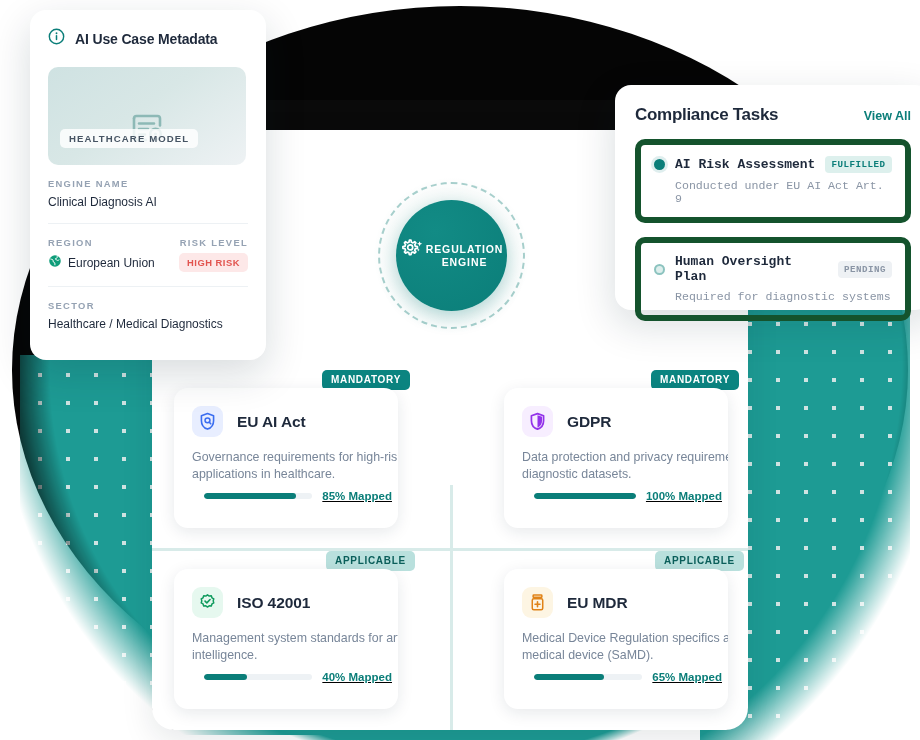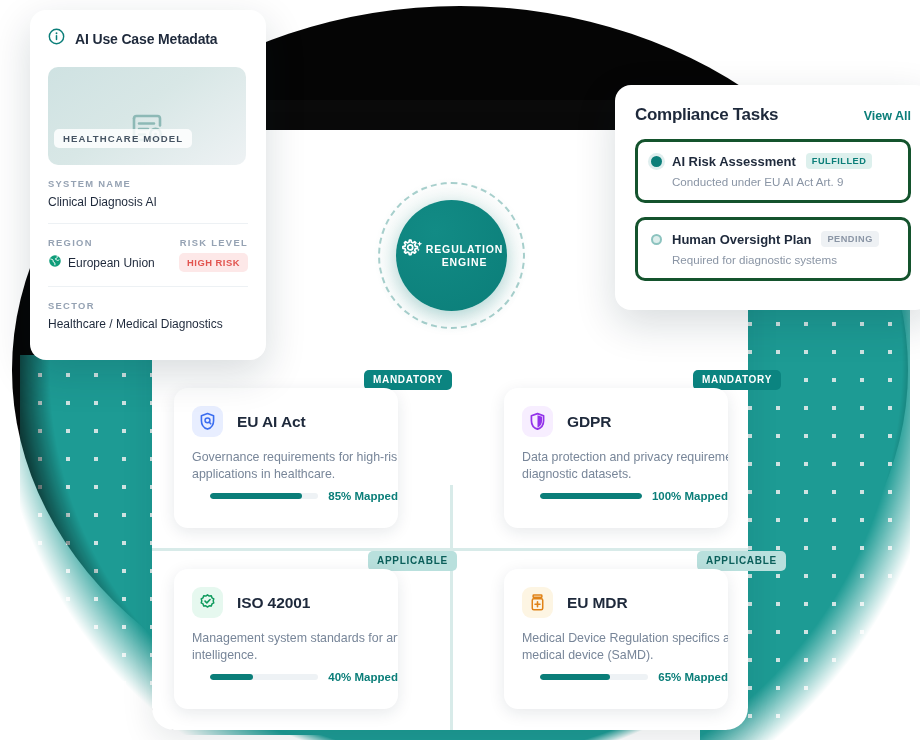--- a/index.html
+++ b/index.html
@@ -104,28 +104,28 @@
   .ico-blue   { background:#e8eeff; }
   .ico-purple { background:#f7eeff; }
   .ico-green  { background:#e6f8ef; }
   .ico-orange { background:#fdf5e3; }
   .reg-title { font-size:15.5px; font-weight:bold; color:#1e293b; letter-spacing:-.1px; }
   .reg-desc {
     margin-top:12px; font-size:12.4px; line-height:17px; color:#788699;
     width:250px; white-space:normal;
     display:-webkit-box; -webkit-line-clamp:2; -webkit-box-orient:vertical; overflow:hidden;
   }
-  .reg-foot { position:absolute; left:36px; bottom:26px; width:188px; display:flex; align-items:center; gap:10px; }
+  .reg-foot { position:absolute; left:30px; bottom:26px; width:188px; display:flex; align-items:center; gap:10px;text-decoration:underline; }
   .bar-track { flex:1; height:6px; border-radius:3px; background:#eef2f5; overflow:hidden; }
   .bar-fill { height:100%; border-radius:3px; background:#0b7e79; }
   .map-label { font-size:11.5px; font-weight:bold; color:#0b7e79; white-space:nowrap; }
 
   .status-badge {
     position:absolute; border-radius:5px; padding:4px 9px 5px 9px;
-    font-size:10px; font-weight:bold; letter-spacing:.7px;margin-left:42px;
+    font-size:10px; font-weight:bold; letter-spacing:.7px;
   }
   .badge-mandatory { background:#0b8480; color:#ffffff; }
   .badge-applicable { background:#b9e0dd; color:#0b5f5b; }
   .b1 { left:322px; top:370px; }
   .b2 { left:651px; top:370px; }
   .b3 { left:326px; top:551px; }
   .b4 { left:655px; top:551px; }
 
   
   .meta-card {
@@ -136,21 +136,21 @@
   }
   .meta-head { display:flex; align-items:center; gap:10px; }
   .meta-head-title { font-size:14px; font-weight:bold; color:#1e293b; letter-spacing:-.15px; }
   .thumb {
     margin-top:18px; position:relative; width:198px; height:98px; border-radius:10px;
     background: linear-gradient(145deg, #cfe2e2 0%, #d8e7e6 45%, #eef2f4 100%);
     overflow:hidden;
   }
   .thumb-ico { position:absolute; left:50%; top:40px; transform:translateX(-50%); }
   .thumb-pill {
-    position:absolute; left:6px; top:62px;
+    position:absolute; left:12px; top:62px;
     background:rgba(255,255,255,.82); border-radius:5px;
     padding:4px 9px; font-size:9.6px; font-weight:bold; color:#465463; letter-spacing:1.1px;
   }
   .meta-sep { height:1px; background:#edf1f4; margin:14px 0 0 0; }
   .field-label { font-size:9.4px; font-weight:bold; color:#95a2b3; letter-spacing:1.3px; }
   .field-value { margin-top:6px; font-size:12px; color:#1e293b; }
   .field-block { padding-top:13px; }
   .row2 { display:flex; justify-content:space-between; align-items:flex-start;gap:8px; }
   .risk-pill {
     margin-top:5px; display:inline-block; background:#fde8e8; color:#e2544f;
@@ -162,22 +162,23 @@
   .tasks-card {
     position:absolute; left:615px; top:85px; width:316px; height:225px;
     background:#ffffff; border-radius:16px;
     box-shadow: 0 14px 40px rgba(15,35,50,.16);
     padding:20px 20px 0 20px;
   }
   .tasks-head { display:flex; align-items:baseline; justify-content:space-between; }
   .tasks-title { font-size:17px; font-weight:bold; color:#1e293b; letter-spacing:-.3px; }
   .tasks-viewall { font-size:12.5px; font-weight:bold; color:#0b7e79; cursor:pointer;margin-left:32px; }
   .task-item {
-    margin-top:14px; border:3px solid #14532d; border-radius:10px;
+    margin-top:14px; border:6px solid #14532d; border-radius:10px;
     padding:11px 13px 12px 13px;
+    font-family:Liberation Mono, monospace;
   }
   .task-top { display:flex; align-items:center; gap:10px; }
   .dot { width:11px; height:11px; border-radius:50%; flex:none; }
   .dot-done { background:#0b7e79; box-shadow:0 0 0 3px rgba(11,126,121,.13); }
   .dot-pending { background:#ddeeec; border:2px solid #8cc3bf; }
   .task-name { font-size:13px; font-weight:bold; color:#1e293b; }
   .task-pill { font-size:9.2px; font-weight:bold; letter-spacing:.5px; border-radius:4px; padding:3px 6px; }
   .pill-fulfilled { background:#ddf0ed; color:#0b7e79; }
   .pill-pending { background:#eef1f4; color:#8a95a5; }
   .task-sub { margin-top:6px; margin-left:21px; font-size:11.6px; color:#8a95a5; }
@@ -318,21 +319,21 @@
           <path d="M8 11.5v19A2.5 2.5 0 0 0 10.5 33H20" stroke="#8db9b6" stroke-width="2.6" stroke-linecap="round"></path>
           <path d="M13 16.5h15M13 22h9M13 27.5h6" stroke="#8db9b6" stroke-width="2.6" stroke-linecap="round"></path>
           <circle cx="29.5" cy="27" r="5.3" stroke="#8db9b6" stroke-width="2.6"></circle>
           <circle cx="29.5" cy="27" r="1.6" fill="#8db9b6"></circle>
         </svg>
       </span>
       <div class="thumb-pill">HEALTHCARE MODEL</div>
     </div>
 
     <div class="field-block">
-      <div class="field-label">SYSTEM NAME</div>
+      <div class="field-label">ENGINE NAME</div>
       <div class="field-value">Clinical Diagnosis AI</div>
     </div>
     <div class="meta-sep"></div>
 
     <div class="field-block row2">
       <div>
         <div class="field-label">REGION</div>
         <div class="field-value region-value">
           <span>
             <svg width="14" height="14" viewBox="0 0 16 16" fill="none">

